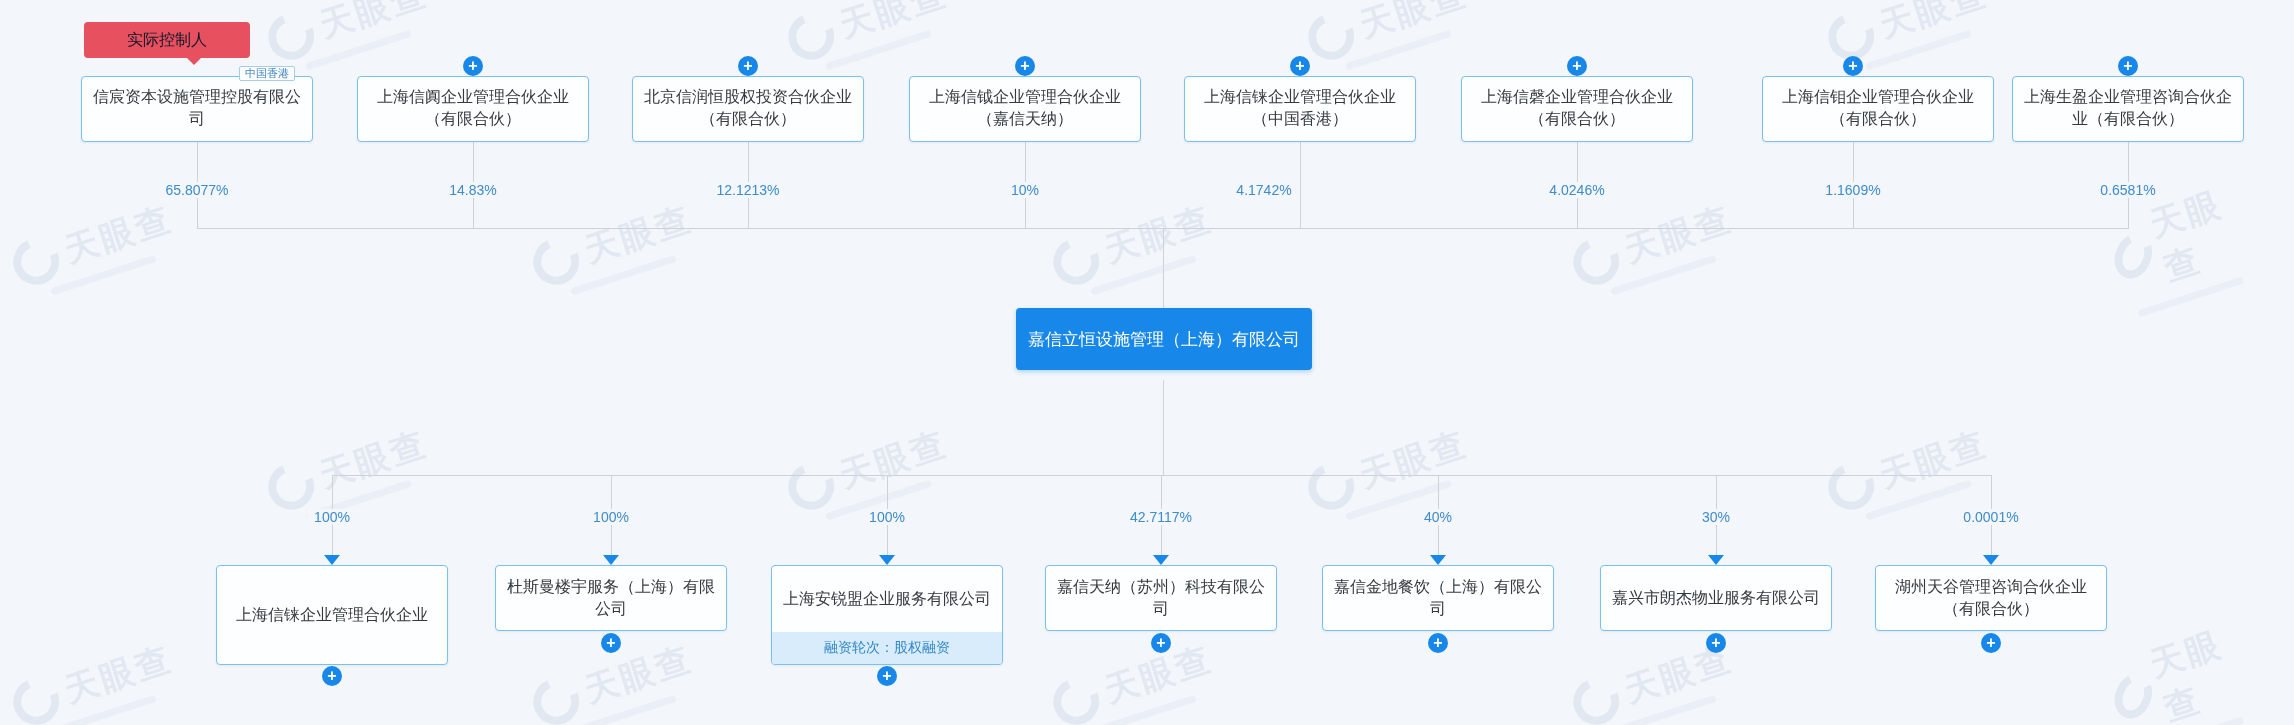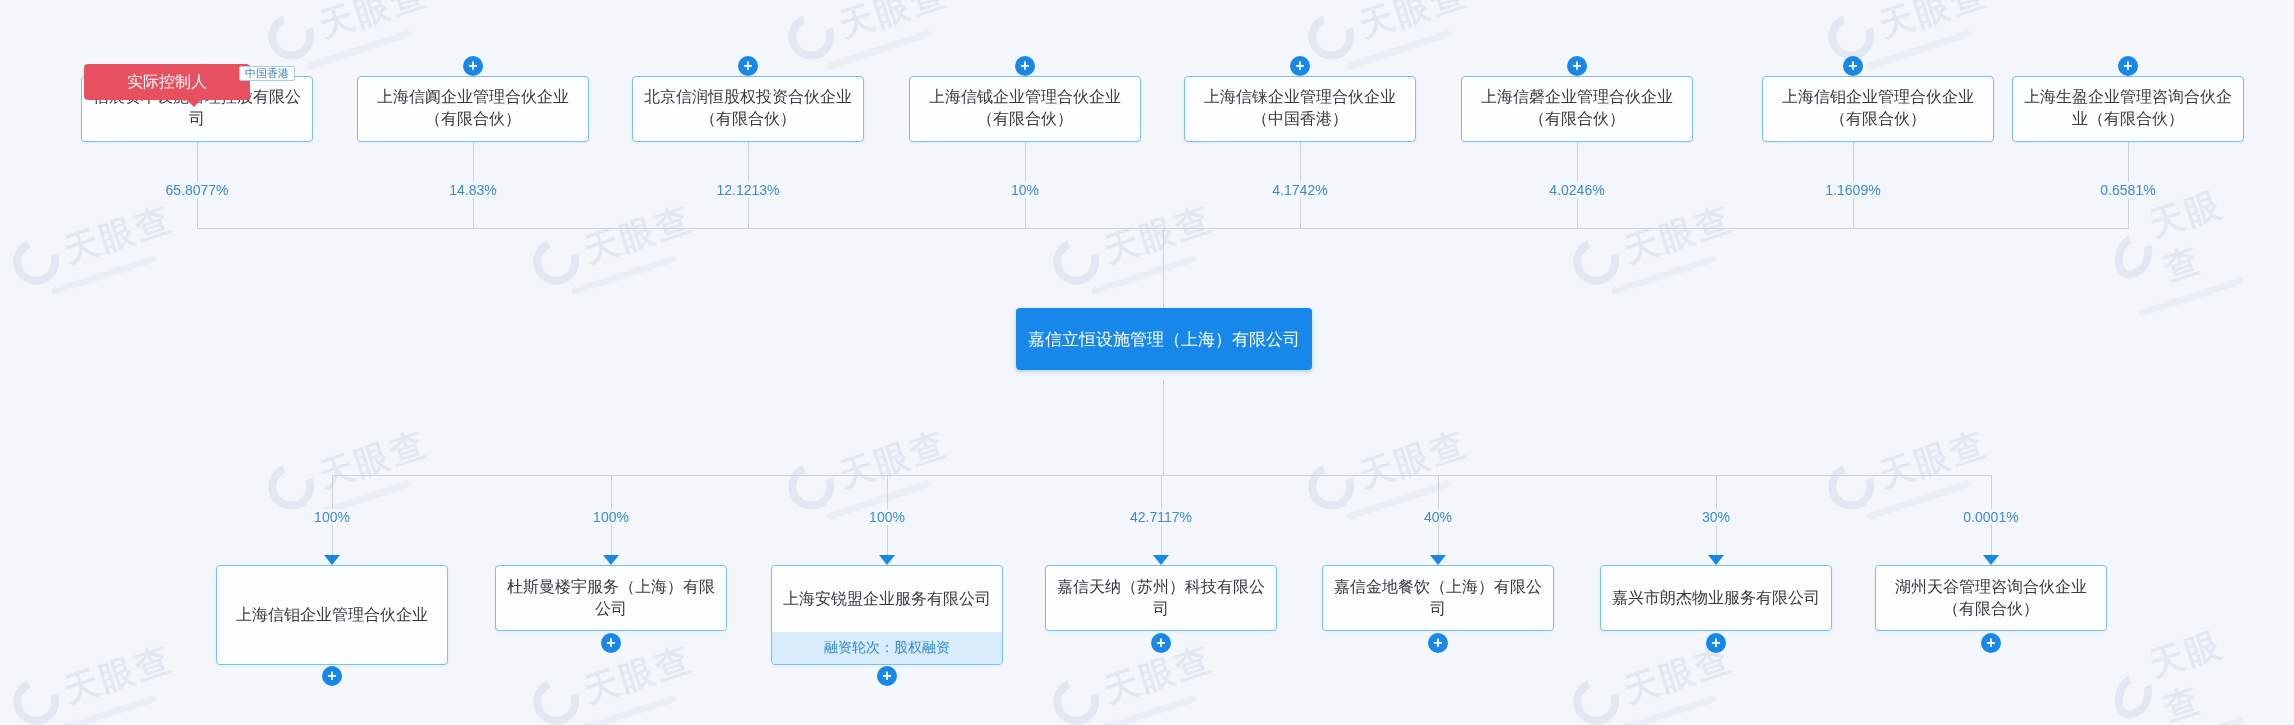--- a/index.html
+++ b/index.html
@@ -41,22 +41,22 @@
   
   .root-node{position:absolute;left:1016px;top:308px;width:296px;height:62px;z-index:2;
         background:#1787e9;border-radius:4px;color:#fff;font-size:17px;
         display:flex;align-items:center;justify-content:center;text-align:center;
         box-shadow:0 2px 4px rgba(23,135,233,.3);}
   
   .plus{position:absolute;width:20px;height:20px;border-radius:50%;background:#1787e9;z-index:3;
         color:#fff;font-size:16px;font-weight:bold;line-height:19px;text-align:center;cursor:pointer;}
   
   .badge{position:absolute;left:84px;top:22px;width:166px;height:36px;z-index:4;
-        background:#e7515f;border-radius:4px;color:#ffffff;font-size:16px;
-        display:flex;align-items:center;justify-content:center;margin-top:42px;}
+        background:#e7515f;border-radius:4px;color:#0f172a;font-size:16px;
+        display:flex;align-items:center;justify-content:center;}
   .badge:after{content:"";position:absolute;left:103px;bottom:-7px;width:0;height:0;
         border-left:7px solid transparent;border-right:7px solid transparent;
         border-top:7px solid #e7515f;}
   
   .region-tag{position:absolute;left:239px;top:66px;z-index:4;
         background:#fbfdff;border:1px solid #a6cdec;border-radius:2px;
         color:#4284bf;font-size:11px;line-height:13px;padding:0 5px;}
 </style>
 </head>
 <body>
@@ -214,21 +214,21 @@
 <div class="arrow-down" style="left:879px;top:555px"></div>
 <div class="arrow-down" style="left:1153px;top:555px"></div>
 <div class="arrow-down" style="left:1430px;top:555px"></div>
 <div class="arrow-down" style="left:1708px;top:555px"></div>
 <div class="arrow-down" style="left:1983px;top:555px"></div>
 
 <div class="pct" style="left:197px;top:182px">65.8077%</div>
 <div class="pct" style="left:473px;top:182px">14.83%</div>
 <div class="pct" style="left:748px;top:182px">12.1213%</div>
 <div class="pct" style="left:1025px;top:182px">10%</div>
-<div class="pct" style="left:1300px;top:182px">4.1742%</div>
+<div class="pct" style="left:1264px;top:182px">4.1742%</div>
 <div class="pct" style="left:1577px;top:182px">4.0246%</div>
 <div class="pct" style="left:1853px;top:182px">1.1609%</div>
 <div class="pct" style="left:2128px;top:182px">0.6581%</div>
 
 <div class="pct" style="left:332px;top:509px">100%</div>
 <div class="pct" style="left:611px;top:509px">100%</div>
 <div class="pct" style="left:887px;top:509px">100%</div>
 <div class="pct" style="left:1161px;top:509px">42.7117%</div>
 <div class="pct" style="left:1438px;top:509px">40%</div>
 <div class="pct" style="left:1716px;top:509px">30%</div>
@@ -237,21 +237,21 @@
 <div class="node top-node" style="left:81px">
     <div class="name">信宸资本设施管理控股有限公司</div>
   </div>
 <div class="node top-node" style="left:357px">
     <div class="name">上海信阗企业管理合伙企业（有限合伙）</div>
   </div>
 <div class="node top-node" style="left:632px">
     <div class="name">北京信润恒股权投资合伙企业（有限合伙）</div>
   </div>
 <div class="node top-node" style="left:909px">
-    <div class="name">上海信钺企业管理合伙企业（有限合伙）</div>
+    <div class="name">上海信钺企业管理合伙企业（嘉信天纳）</div>
   </div>
 <div class="node top-node" style="left:1184px">
     <div class="name">上海信铼企业管理合伙企业（中国香港）</div>
   </div>
 <div class="node top-node" style="left:1461px">
     <div class="name">上海信磬企业管理合伙企业（有限合伙）</div>
   </div>
 <div class="node top-node" style="left:1762px">
     <div class="name">上海信钼企业管理合伙企业（有限合伙）</div>
   </div>
@@ -266,21 +266,21 @@
 <div class="plus" style="left:1567px;top:56px">+</div>
 <div class="plus" style="left:1843px;top:56px">+</div>
 <div class="plus" style="left:2118px;top:56px">+</div>
 
 <div class="badge">实际控制人</div>
 <div class="region-tag">中国香港</div>
 
 <div class="root-node">嘉信立恒设施管理（上海）有限公司</div>
 
 <div class="node sub-node with-footer" style="left:216px">
-  <div class="name">上海信钼企业管理合伙企业</div>
+  <div class="name">上海信铼企业管理合伙企业</div>
 </div>
 <div class="node sub-node" style="left:495px">
   <div class="name">杜斯曼楼宇服务（上海）有限公司</div>
 </div>
 <div class="node sub-node with-footer" style="left:771px">
   <div class="name">上海安锐盟企业服务有限公司</div>
   <div class="footer">融资轮次：股权融资</div>
 </div>
 <div class="node sub-node" style="left:1045px">
   <div class="name">嘉信天纳（苏州）科技有限公司</div>

